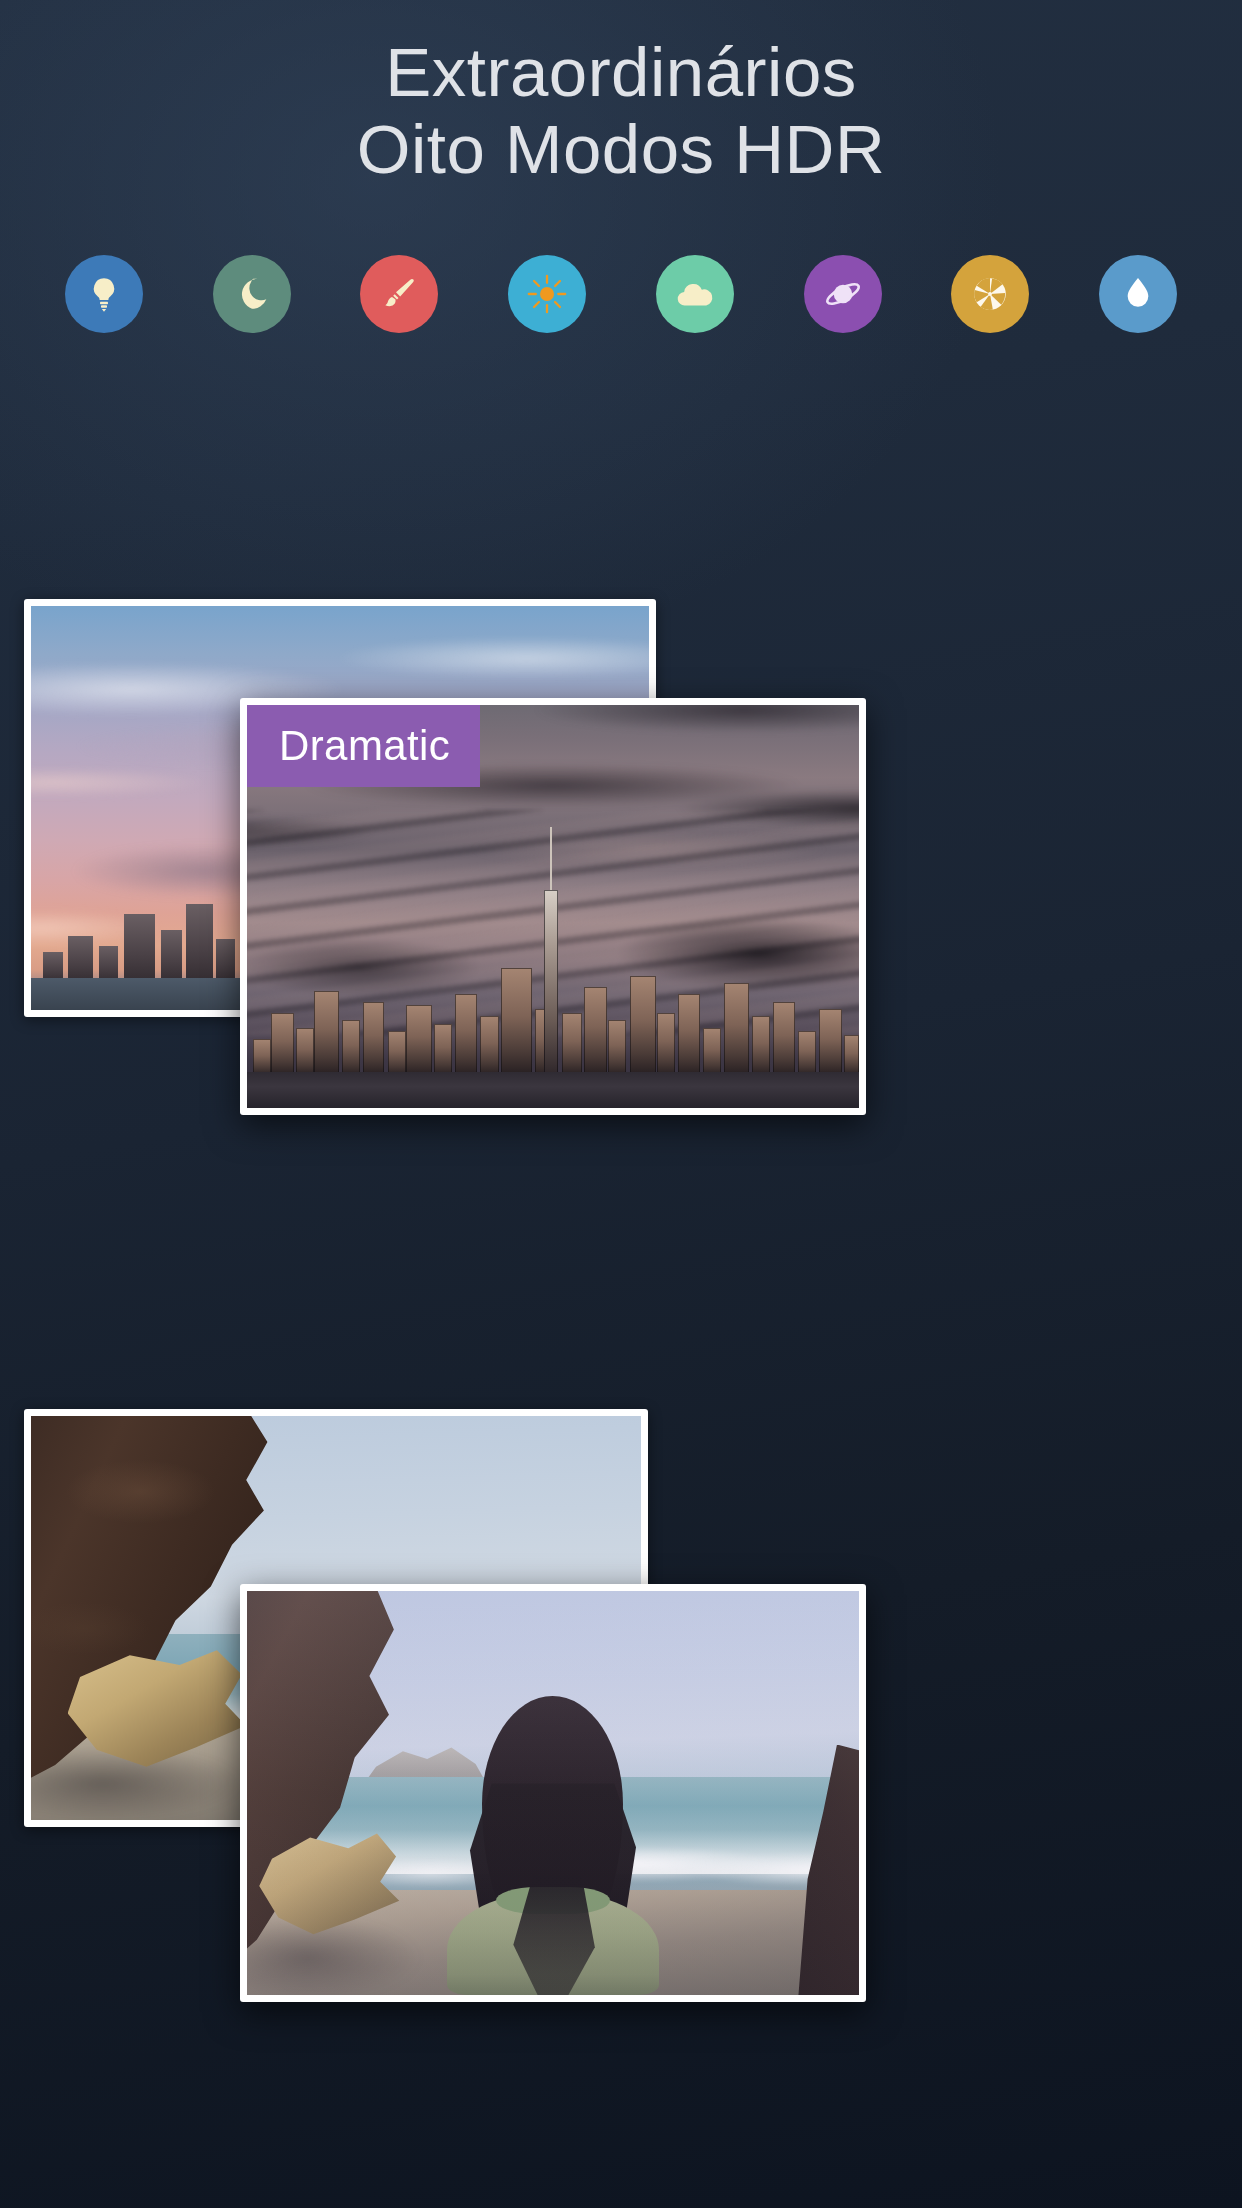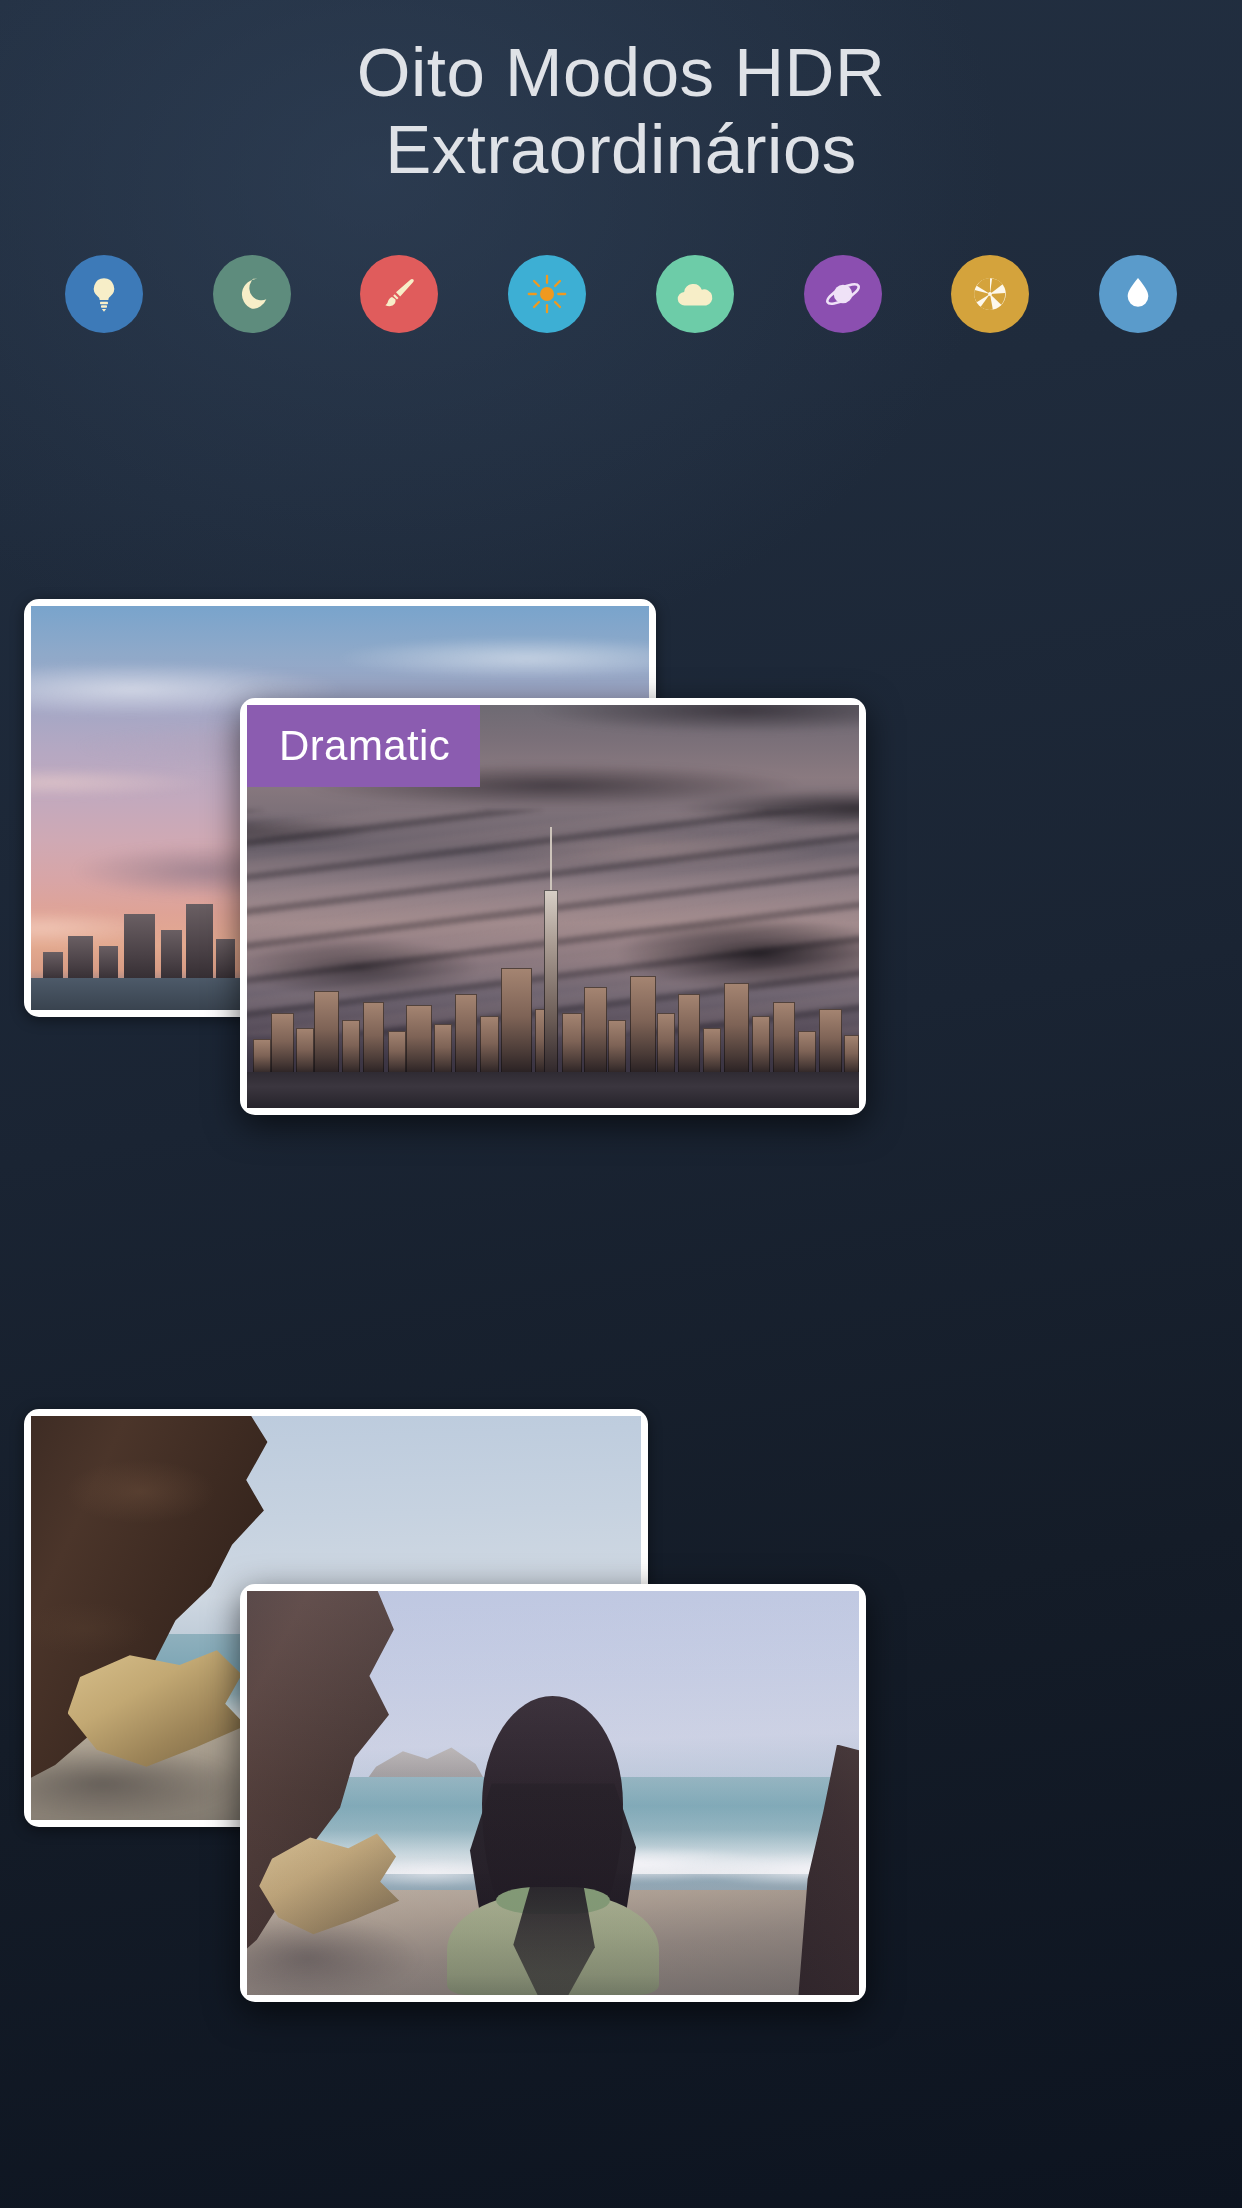--- a/index.html
+++ b/index.html
@@ -42,21 +42,21 @@
 
   
   .photo-group{ position:absolute; }
   #group-dramatic{ left:0; top:556px; width:1242px; height:740px; }
   #group-over{ left:0; top:1372px; width:1242px; height:790px; }
 
   .card{
     position:absolute;
     background:#ffffff;
     padding:7px;
-    border-radius:15px;
+    border-radius:3px;
     overflow:hidden;
   }
   .card.back{ box-shadow:0 3px 14px rgba(0,0,0,0.45); }
   .card.front{ box-shadow:0 10px 34px rgba(0,0,0,0.62); }
   .photo{ position:relative; width:100%; height:100%; overflow:hidden; }
 
   .label-banner{
     position:absolute; left:0; top:0;
     padding:20px 30px 20px 32px;
     color:#ffffff;
@@ -290,22 +290,22 @@
 
   .overex-wash{
     position:absolute; inset:0; pointer-events:none;
     background:linear-gradient(180deg, rgba(215,205,230,0.18) 0%, rgba(200,190,225,0.10) 50%, rgba(120,110,150,0.14) 100%);
   }
 </style>
 </head>
 <body>
 
 <div class="header">
+  <div class="title-line">Extraordinários</div>
   <div class="title-line">Oito Modos HDR</div>
-  <div class="title-line">Extraordinários</div>
 </div>
 
 <div class="icon-row">
 
   <div class="icon-badge" style="background:#3d7ab8">
     <span>
       <svg width="40" height="40" viewBox="0 0 24 24">
           <path fill="#f7eec8" d="M12 2.6a6.1 6.1 0 0 0-3.6 11c.6.45.95 1.05.95 1.7v.3h5.3v-.3c0-.65.35-1.25.95-1.7A6.1 6.1 0 0 0 12 2.6z"></path>
           <rect x="9.6" y="16.6" width="4.8" height="1.5" rx="0.4" fill="#f7eec8"></rect>
           <rect x="10.2" y="18.8" width="3.6" height="1.4" rx="0.4" fill="#f7eec8"></rect>

